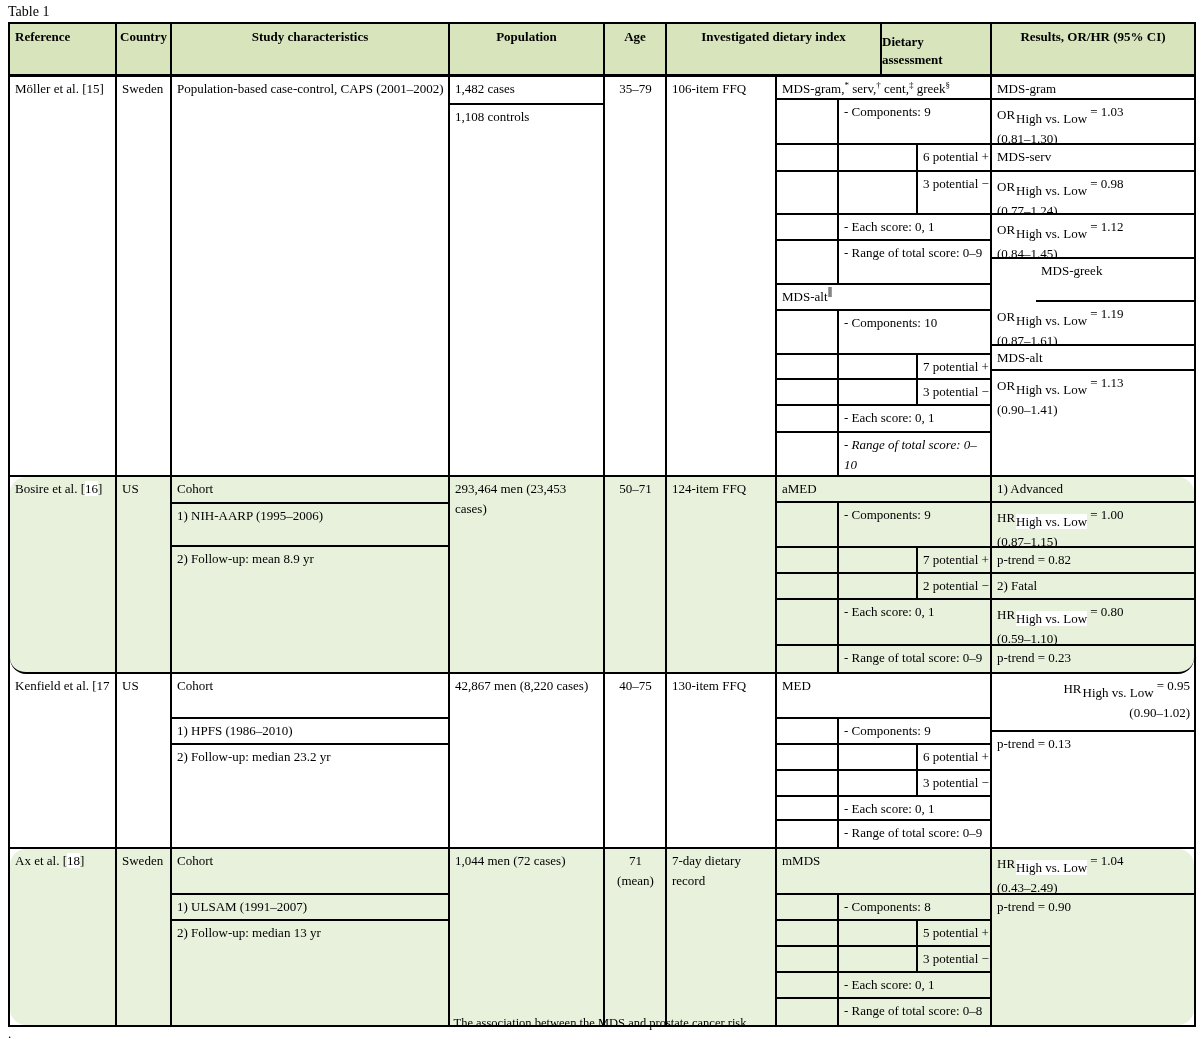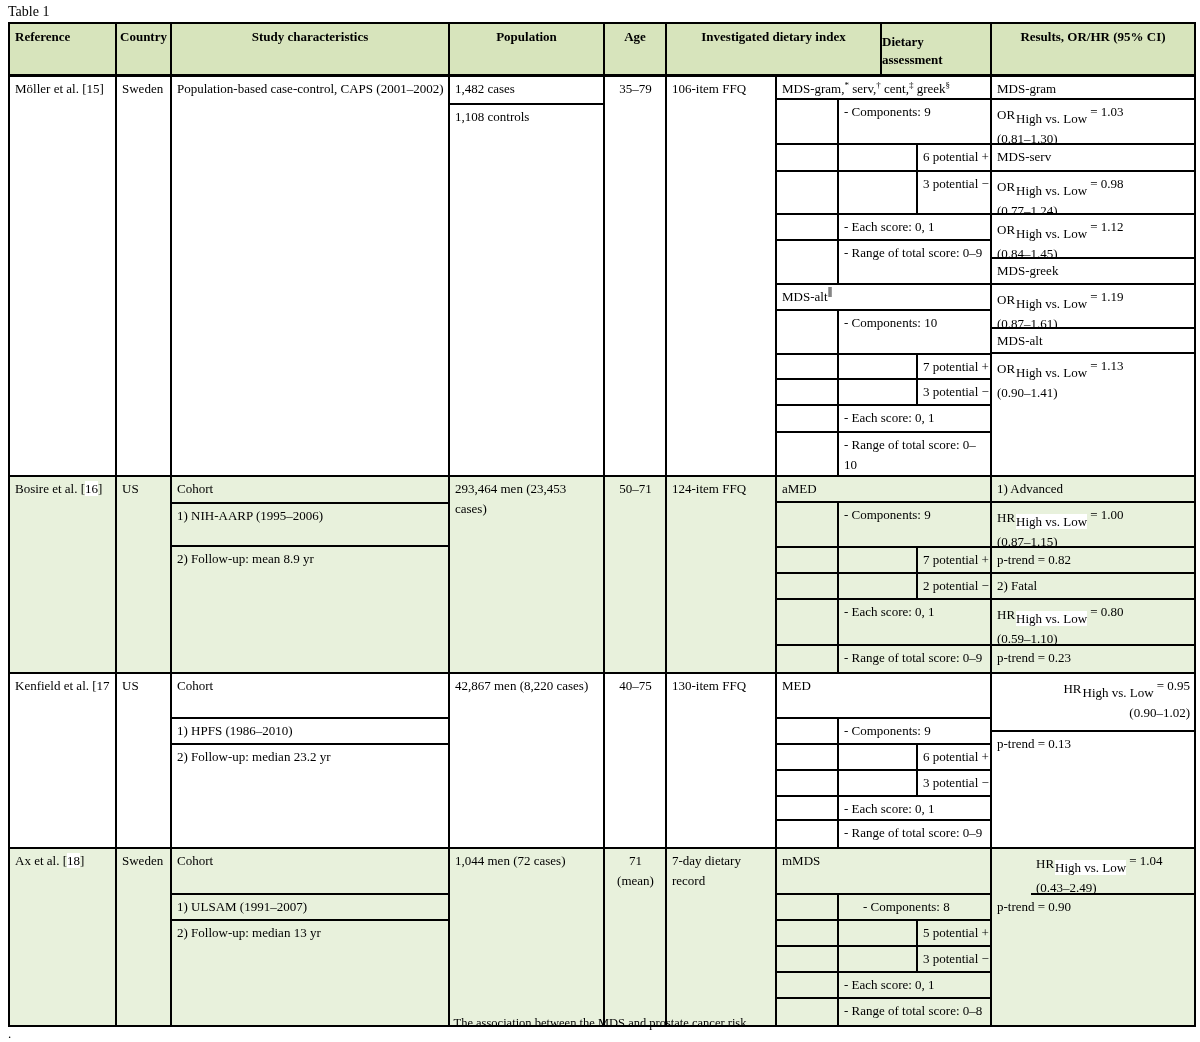--- a/index.html
+++ b/index.html
@@ -2,21 +2,21 @@
 <html><head>
 <meta charset="utf-8">
 <style>
   html,body{margin:0;padding:0;background:#ffffff;}
   body{width:1200px;height:1042px;position:relative;font-family:"Liberation Serif","DejaVu Serif",serif;font-size:13px;color:#000;}
   .tbl-label{position:absolute;left:8px;top:4px;font-size:14px;}
   .tbl{position:absolute;left:8px;top:22px;width:1184px;border:2px solid #000;background:#fff;}
   .row{display:flex;border-bottom:2px solid #000;background:#fff;}
   .row:last-child{border-bottom:none;}
   .row.header{background:#d7e4bc;font-weight:bold;border-bottom:3px solid #000;height:50px;}
-  .row.green{background:#e8f1dc;}
+  .row.green{background:#e8f1dc;border-radius:16px;}
   .col{box-sizing:border-box;border-right:2px solid #000;position:relative;overflow:hidden;}
   .col:last-child{border-right:none;}
   .w-ref{width:107px;}
   .w-cty{width:55px;}
   .w-study{width:278px;}
   .w-pop{width:155px;}
   .w-age{width:62px;}
   .w-diet{width:110px;}
   .w-idx{width:215px;}
   .w-res{width:202px;}
@@ -137,42 +137,42 @@
         </div>
       <div class="idx-row bb" style="height:26px;">
           <div class="sp spA"></div>
           <div class="sp spB"></div>
           <div class="idx-cell">3 potential −</div>
         </div>
       <div class="idx-row bb" style="height:27px;">
           <div class="sp spA"></div>
           <div class="idx-cell">- Each score: 0, 1</div>
         </div>
-      <div class="idx-row" style="height:42px;">
+      <div class="idx-row" style="height:42px;font-style:italic;">
           <div class="sp spA"></div>
           <div class="idx-cell wrap">- Range of total score: 0–10</div>
         </div>
     </div>
 
     <div class="col w-res">
       <div class="cell bb" style="height:23px;">MDS-gram</div>
       <div class="cell bb" style="height:45px;">
         <span class="nowrap"><span>OR</span><span class="sub">High vs. Low</span><span class="eqv">= 1.03</span></span>
         <div>(0.81–1.30)</div>
       </div>
       <div class="cell bb" style="height:27px;">MDS-serv</div>
       <div class="cell bb" style="height:43px;">
         <span class="nowrap"><span>OR</span><span class="sub">High vs. Low</span><span class="eqv">= 0.98</span></span>
         <div>(0.77–1.24)</div>
       </div>
       <div class="cell bb" style="height:44px;">
         <span class="nowrap"><span>OR</span><span class="sub">High vs. Low</span><span class="eqv">= 1.12</span></span>
         <div>(0.84–1.45)</div>
       </div>
-      <div class="cell bb" style="height:26px;">MDS-greek</div>
+      <div class="cell bb" style="height:43px;margin-left:44px;">MDS-greek</div>
       <div class="cell bb" style="height:44px;">
         <span class="nowrap"><span>OR</span><span class="sub">High vs. Low</span><span class="eqv">= 1.19</span></span>
         <div>(0.87–1.61)</div>
       </div>
       <div class="cell bb" style="height:25px;">MDS-alt</div>
       <div class="cell" style="height:95px;">
         <span class="nowrap"><span>OR</span><span class="sub">High vs. Low</span><span class="eqv">= 1.13</span></span>
         <div>(0.90–1.41)</div>
       </div>
     </div>
@@ -325,21 +325,21 @@
       </div>
     </div>
     <div class="col w-diet">
         <div class="cell">7-day dietary record</div>
       </div>
 
     <div class="col w-idx">
       <div class="idx-row bb" style="height:46px;">
           <div class="idx-cell">mMDS</div>
         </div>
-      <div class="idx-row bb" style="height:26px;gap:19px;">
+      <div class="idx-row bb" style="height:26px;">
           <div class="sp spA"></div>
           <div class="idx-cell">- Components: 8</div>
         </div>
       <div class="idx-row bb" style="height:26px;">
           <div class="sp spA"></div>
           <div class="sp spB"></div>
           <div class="idx-cell">5 potential +</div>
         </div>
       <div class="idx-row bb" style="height:26px;">
           <div class="sp spA"></div>
@@ -350,21 +350,21 @@
           <div class="sp spA"></div>
           <div class="idx-cell">- Each score: 0, 1</div>
         </div>
       <div class="idx-row" style="height:26px;">
           <div class="sp spA"></div>
           <div class="idx-cell">- Range of total score: 0–8</div>
         </div>
     </div>
 
     <div class="col w-res">
-      <div class="cell bb" style="height:46px;margin-left:39px;">
+      <div class="cell bb" style="height:46px;">
         <span class="nowrap"><span>HR</span><span class="sub hl">High vs. Low</span><span class="eqv">= 1.04</span></span>
         <div>(0.43–2.49)</div>
       </div>
       <div class="cell" style="height:130px;">p-trend = 0.90</div>
     </div>
   </div>
 
 </div>
 
 <div class="caption">The association between the MDS and prostate cancer risk</div>

